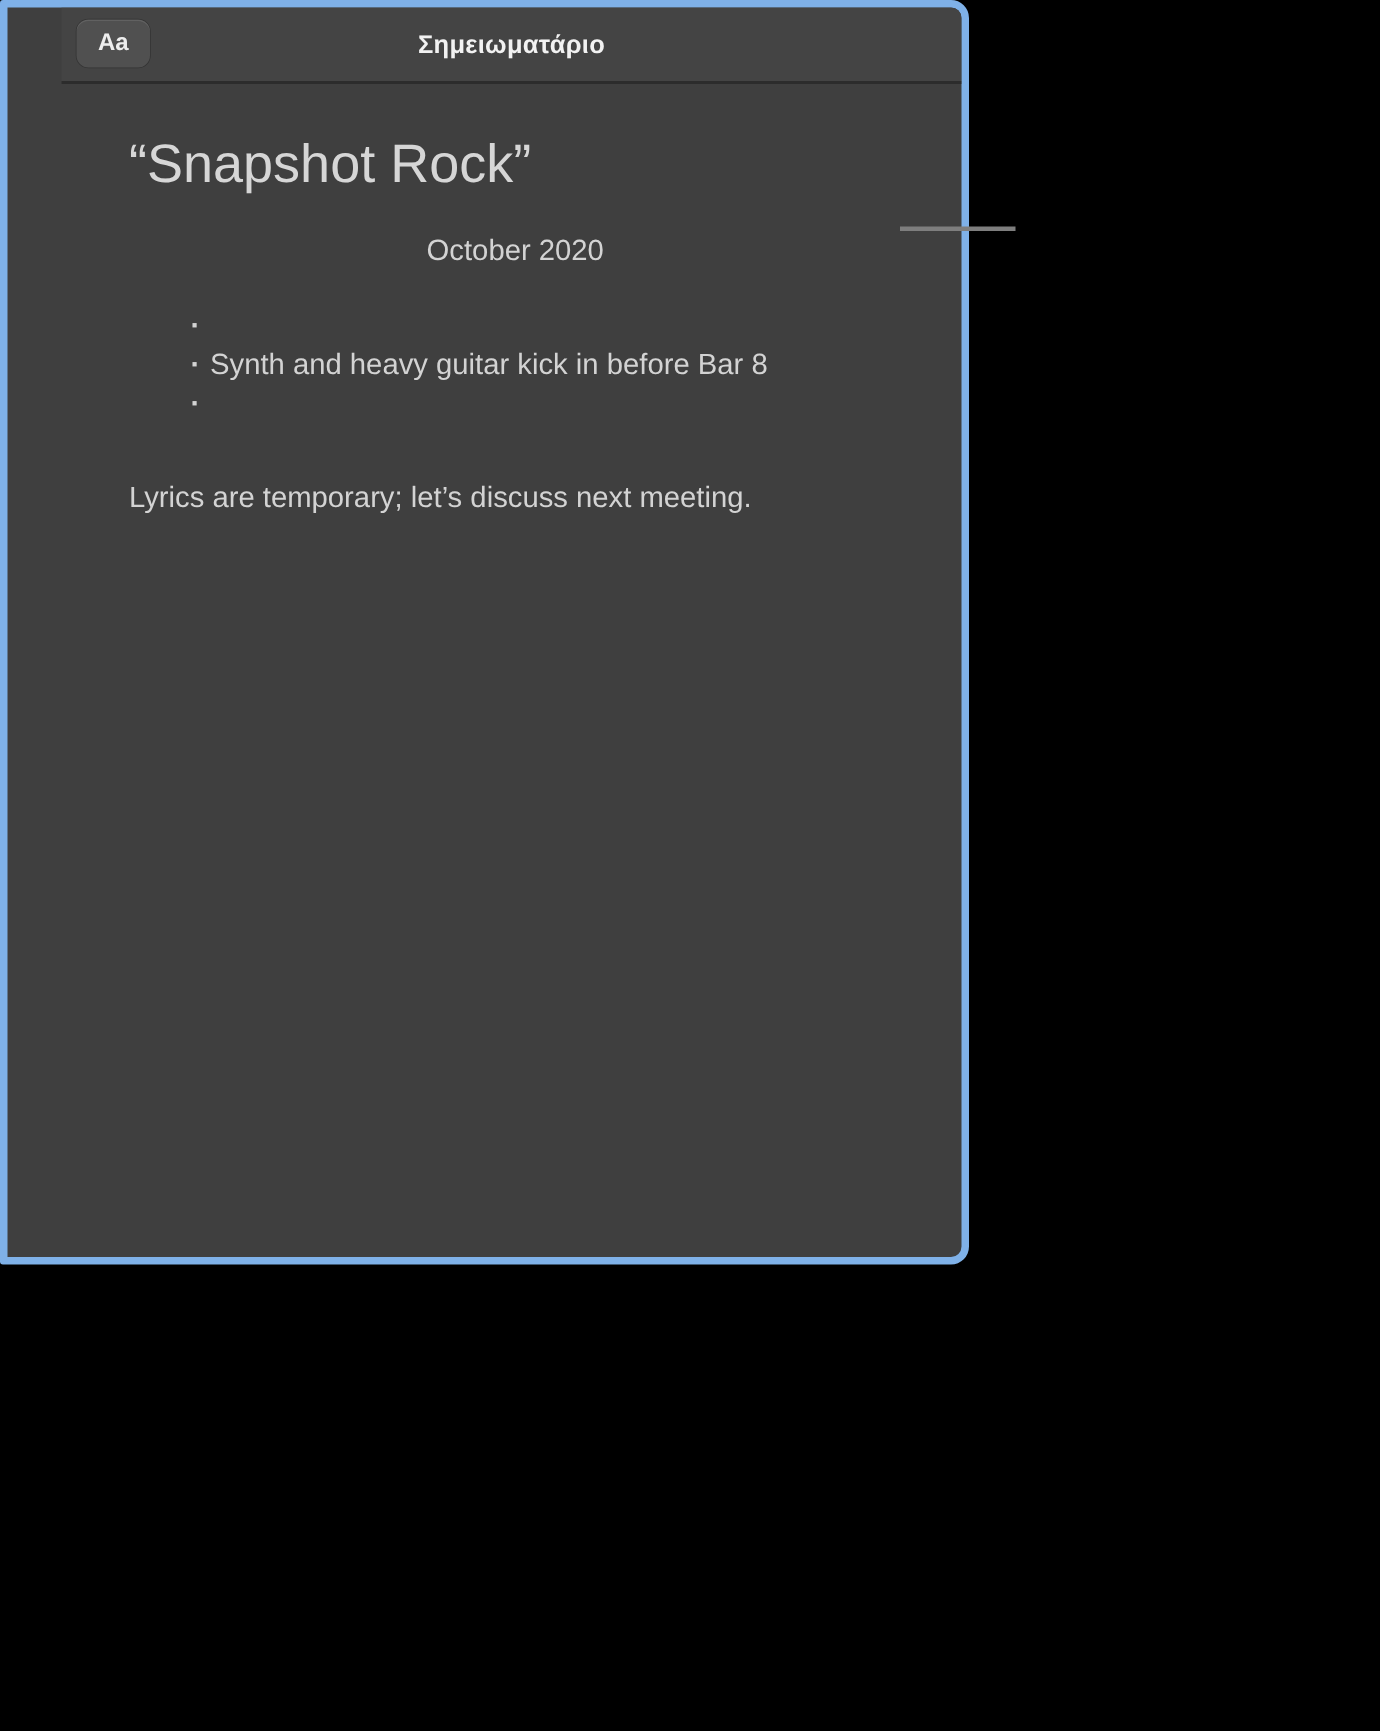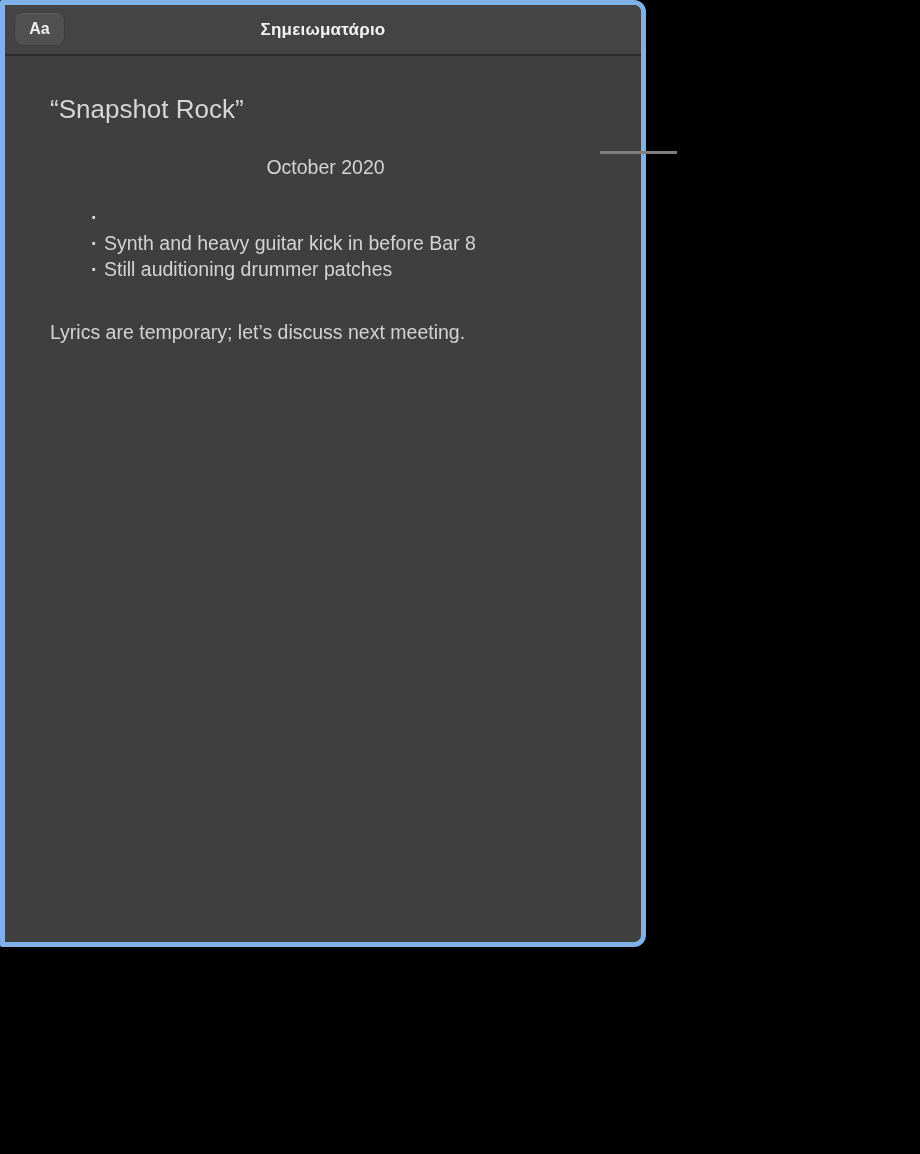--- a/index.html
+++ b/index.html
@@ -9,25 +9,26 @@
     position: relative;
     font-family: "Liberation Sans", "DejaVu Sans", sans-serif;
     overflow: hidden;
   }
 
   
   .notepad-panel {
     position: absolute;
     left: 0; top: 0;
     width: 646px;
-    height: 947px;
+    height: 843px;
     background: #3f3f3f;
     border: 5px solid #7fb1e8;
     border-radius: 2px 12px 12px 2px;
     overflow: hidden;
+    padding-left: 36px;
   }
 
   
   .notepad-header {
     position: relative;
     height: 51px;
     background: #444444;
     border-bottom: 2px solid #2c2c2c;
     display: flex;
     align-items: center;
@@ -59,21 +60,21 @@
 
   
   .notepad-content {
     padding: 36px 40px 0 45px;
     color: #d3d3d3;
     font-size: 19.5px;
     line-height: 26px;
     cursor: text;
   }
   .note-heading {
-    font-size: 26px;
+    font-size: 36px;
     font-weight: 400;
     line-height: 34px;
     color: #d6d6d6;
   }
   .note-date {
     margin-top: 28px;
     text-align: center;
   }
   .note-bullets {
     margin-top: 24px;
@@ -121,21 +122,20 @@
     <ul class="note-bullets">
       <li>
         <span class="bullet-glyph">·</span>
       </li>
       <li>
         <span class="bullet-glyph">·</span>
         <span>Synth and heavy guitar kick in before Bar 8</span>
       </li>
       <li>
         <span class="bullet-glyph">·</span>
-        <span>Still auditioning drummer patches</span>
       </li>
     </ul>
 
     <div class="note-footer">Lyrics are temporary; let’s discuss next meeting.</div>
   </div>
 
 </div>
 
 <div class="callout-line"></div>
 

